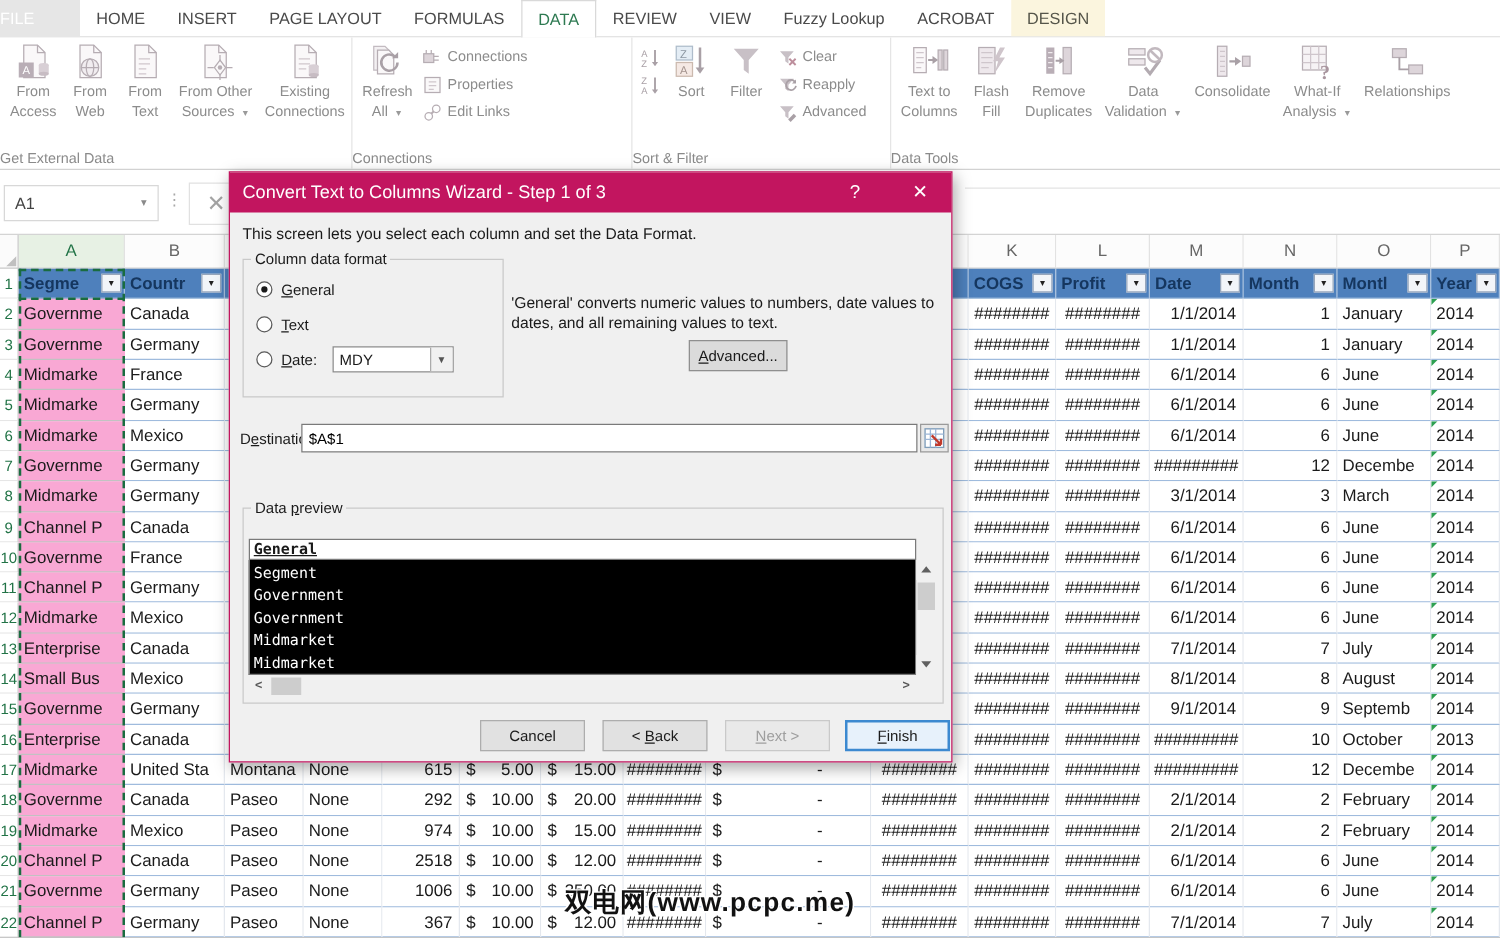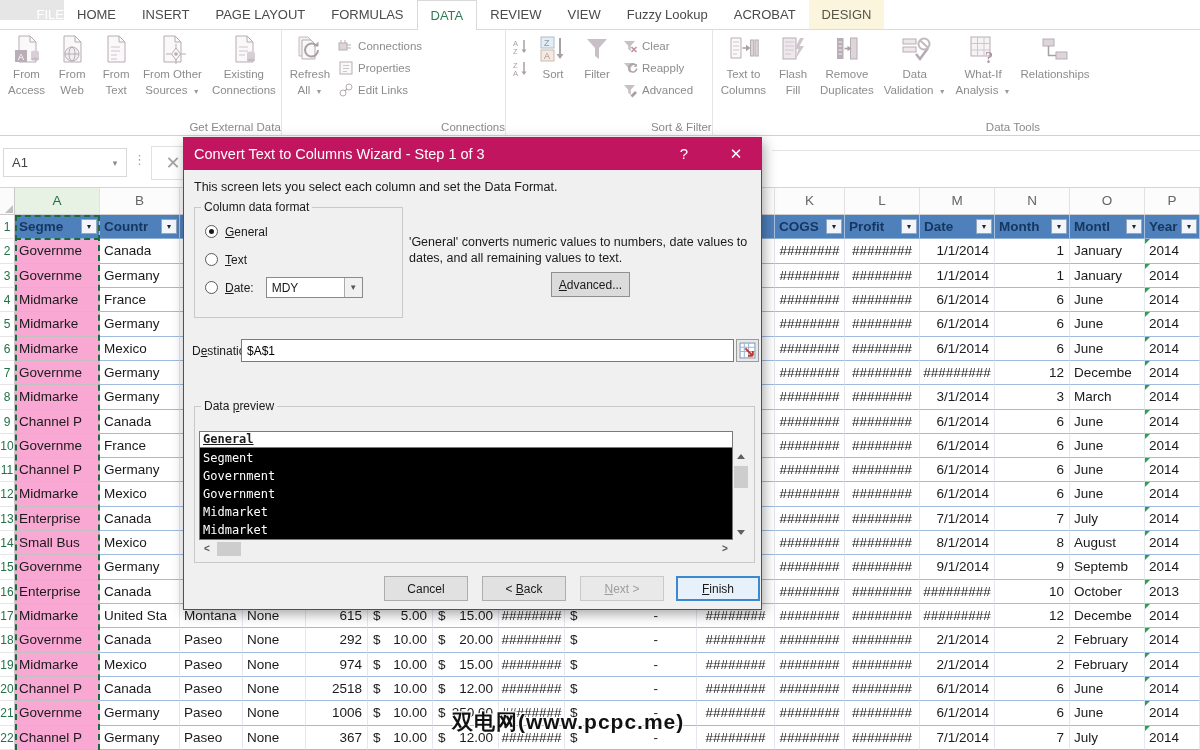--- a/index.html
+++ b/index.html
@@ -7,28 +7,28 @@
   #app {
     position: relative; width: 1200px; height: 750px; overflow: hidden;
     background: #fff; font-family: "Liberation Sans", "DejaVu Sans", sans-serif;
     color: #1a1a1a; user-select: none;
   }
   
   .tabstrip { position:absolute; left:0; top:0; width:1200px; height:30px; background:#fff; }
   .tabline { position:absolute; left:0; top:29px; width:1200px; height:1px; background:#DBDBDB; }
   #tabs { position:absolute; left:0; top:0; height:30px; display:flex; }
   .tab { height:29px; line-height:29px; padding:0 13px; font-size:13px; color:#4a4a4a; white-space:nowrap; }
-  .tab.file { width:64px; padding:0; text-align:right; background:#E6E6E6; color:#fff; height:20px; }
+  .tab.file { width:64px; padding:0; text-align:left; background:#E6E6E6; color:#fff; height:30px; }
   .tab.active { background:#fff; color:#2E7A52; border:1px solid #D9D9D9; border-bottom:none; height:30px; position:relative; z-index:2; }
   .tab.contextual { background:#FBF5DE; color:#55554a; }
   
   .ribbon { position:absolute; left:0; top:30px; width:1200px; height:106px; background:#fff; border-bottom:1px solid #D2D2D2; display:flex; }
   .rgroup { position:relative; height:105px; border-right:1px solid #E5E5E5; }
   .rgroup.g1 { width:288px; } .rgroup.g2 { width:230px; } .rgroup.g3 { width:212px; } .rgroup.g4 { width:500px; border-right:none; }
-  .caption { position:absolute; bottom:2px; left:0; right:0; text-align:right; font-size:11.5px; color:#8A8A8A;padding-left:42px; }
+  .caption { position:absolute; bottom:2px; left:0; right:0; text-align:left; font-size:11.5px; color:#8A8A8A; }
   .g4 .caption { left:0; right:160px; }
   .items { display:flex; align-items:flex-start; height:88px; padding-left:3px; }
   .rbtn-large { display:flex; flex-direction:column; align-items:center; padding:3px 5px 0 5px; min-width:44px; }
   .rbtn-large .ric { width:32px; height:32px; }
   .rbtn-large .rlab { font-size:11.5px; line-height:13px; color:#8C8C8C; text-align:center; white-space:nowrap; margin-top:3px; }
   .smallcol { display:flex; flex-direction:column; padding-top:7px; gap:5px; }
   .rbtn-small { display:flex; align-items:center; gap:4px; height:17px; padding:0 3px; }
   .rbtn-small .ric { width:16px; height:16px; }
   .rbtn-small .rlab { font-size:11.5px; color:#8C8C8C; white-space:nowrap; }
   .dd { font-size:7px; color:#9a9a9a; margin-left:2px; }
@@ -340,20 +340,30 @@
                 <rect x="4" y="14" width="13" height="5" fill="#eee8ec" stroke="#b6adb3"></rect>
                 <path d="M17 21l4 5 8-11" stroke="#b3abb1" stroke-width="2.5" fill="none"></path>
                 <circle cx="25" cy="11" r="5.5" fill="none" stroke="#c2b9bf" stroke-width="2"></circle>
                 <path d="M21.2 7.4l7.6 7.2" stroke="#c2b9bf" stroke-width="2"></path>
               </svg></span>
             <span class="rlab">Data</span>
             <span class="rlab">Validation <span class="dd">▼</span></span>
           </div>
           <div class="rbtn-large">
             <span class="ric"><svg width="32" height="32" viewBox="0 0 32 32">
+                <rect x="4" y="4" width="7.5" height="24" fill="#eee8ec" stroke="#b6adb3"></rect>
+                <path d="M6 8h4M6 12h4M6 16h4M6 20h4M6 24h4" stroke="#cfc6cc"></path>
+                <path d="M13.5 16h6" stroke="#a9a0a6" stroke-width="1.8"></path>
+                <path d="M18 12.5l5 3.5-5 3.5z" fill="#a9a0a6"></path>
+                <rect x="24" y="12" width="6" height="8" fill="#ddd5da" stroke="#b6adb3"></rect>
+              </svg></span>
+            <span class="rlab">Consolidate</span>
+          </div>
+          <div class="rbtn-large">
+            <span class="ric"><svg width="32" height="32" viewBox="0 0 32 32">
                 <rect x="4" y="4" width="19" height="19" fill="#f6f3f5" stroke="#b6adb3"></rect>
                 <path d="M4 10.5h19M4 17h19M10.5 4v19M17 4v19" stroke="#cfc6cc"></path>
                 <text x="18" y="30" font-size="16" font-weight="bold" fill="#a9969f" font-family="Liberation Serif">?</text>
               </svg></span>
             <span class="rlab">What-If</span>
             <span class="rlab">Analysis <span class="dd">▼</span></span>
           </div>
           <div class="rbtn-large">
             <span class="ric"><svg width="32" height="32" viewBox="0 0 32 32">
                 <rect x="4" y="6" width="11" height="7" fill="#ddd5da" stroke="#b6adb3"></rect>

